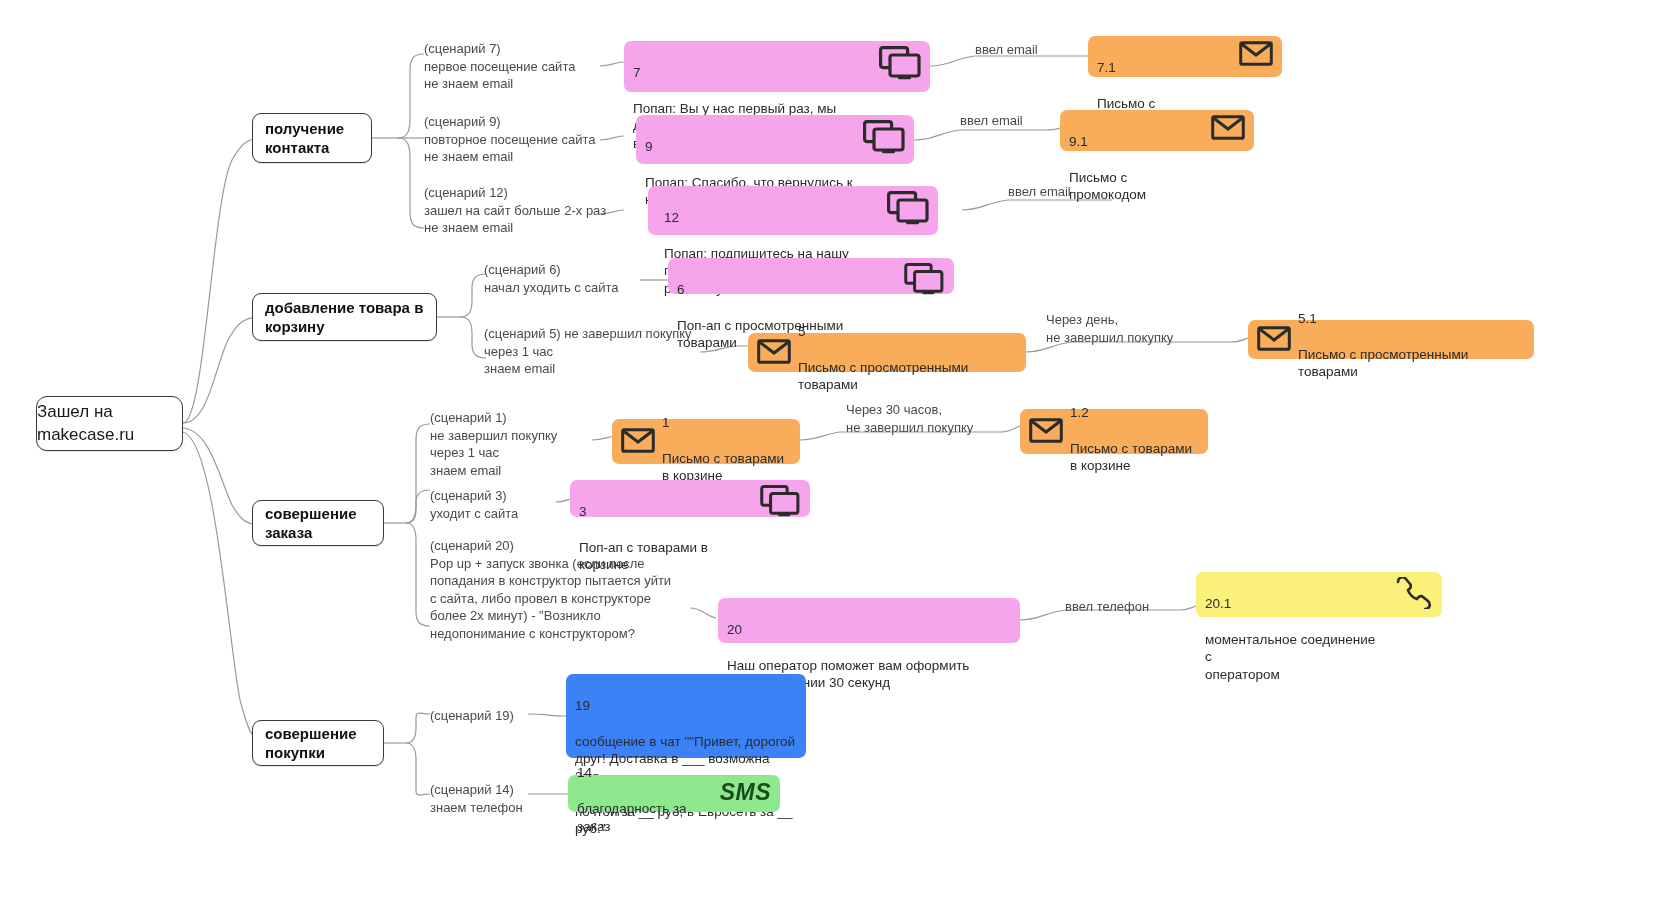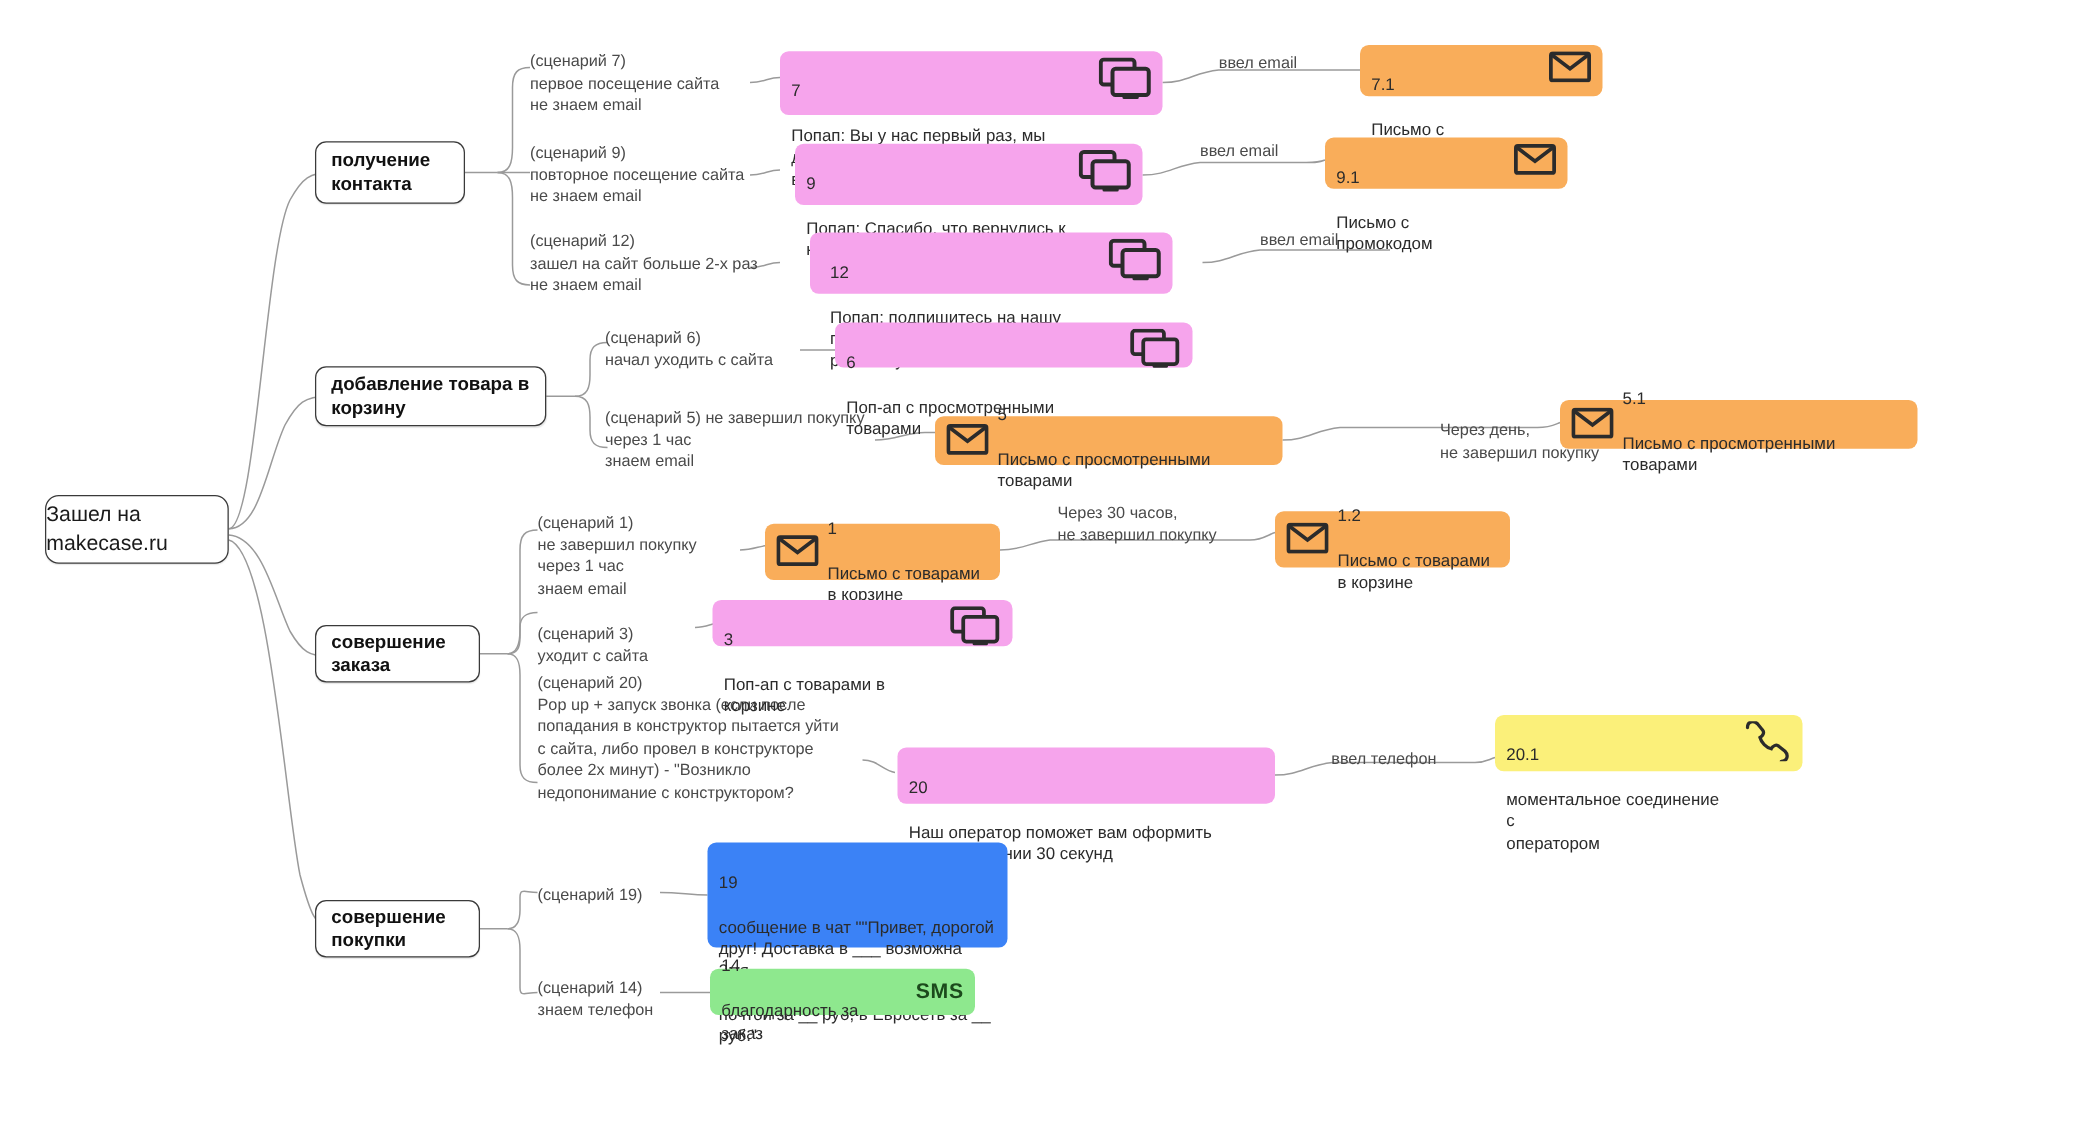--- a/index.html
+++ b/index.html
@@ -107,25 +107,26 @@
     justify-content: center;
   }
   .icon-right { margin-left: 8px; }
   .icon-left  { margin-right: 7px; }
 
   .card.icon-lead { align-items: center; }
 
   
   .sms-mark {
     font-weight: bold;
-    font-size: 17px;
+    font-size: 23px;
     color: #1c4a1c;
     letter-spacing: 0.5px;
     margin-left: 10px;
     line-height: 1;
+    font-style: italic;
   }
 </style>
 </head>
 <body>
 
 <div id="canvas">
 
   <svg id="edges" viewBox="0 0 1680 908">
     <g fill="none" stroke="#9a9a9a" stroke-width="1.2">
 
@@ -217,37 +218,37 @@
   <div class="label" style="left:484px; top:261px;">(сценарий 6)
 начал уходить с сайта</div>
   <div class="label" style="left:484px; top:325px;">(сценарий 5) не завершил покупку
 через 1 час
 знаем email</div>
 
   <div class="label" style="left:430px; top:409px;">(сценарий 1)
 не завершил покупку
 через 1 час
 знаем email</div>
-  <div class="label" style="left:430px; top:498px;">(сценарий 3)
+  <div class="label" style="left:430px; top:487px;">(сценарий 3)
 уходит с сайта</div>
   <div class="label" style="left:430px; top:537px;">(сценарий 20)
 Pop up + запуск звонка (если после
 попадания в конструктор пытается уйти
 с сайта, либо провел в конструкторе
 более 2х минут) - "Возникло
 недопонимание с конструктором?</div>
 
   <div class="label" style="left:430px; top:707px;">(сценарий 19)</div>
   <div class="label" style="left:430px; top:781px;">(сценарий 14)
 знаем телефон</div>
 
   <div class="edge-label" style="left:975px; top:41px;">ввел email</div>
   <div class="edge-label" style="left:960px; top:112px;">ввел email</div>
   <div class="edge-label" style="left:1008px; top:183px;">ввел email</div>
-  <div class="edge-label" style="left:1152px; top:311px;margin-top:24px;">Через день,
+  <div class="edge-label" style="left:1046px; top:311px;">Через день,
 не завершил покупку</div>
   <div class="edge-label" style="left:846px; top:401px;">Через 30 часов,
 не завершил покупку</div>
   <div class="edge-label" style="left:1065px; top:598px;">ввел телефон</div>
 
   <div class="card pink" style="left:624px; top:41px; width:306px; height:51px;">
     <div class="card-text">
       <span class="card-num">7</span>
       <span>Попап: Вы у нас первый раз, мы дарим
 вам промокод</span>

